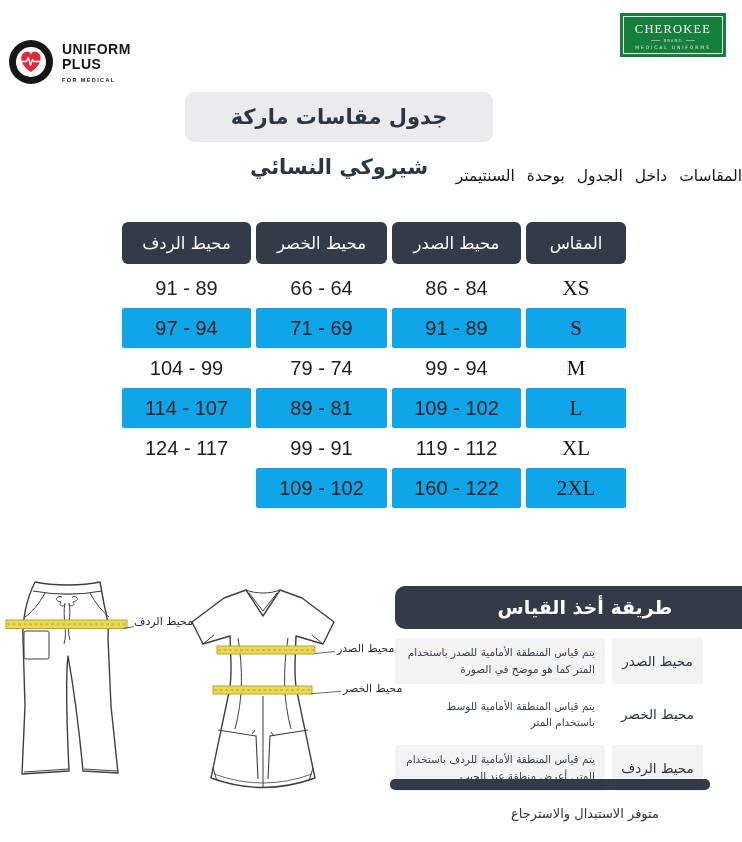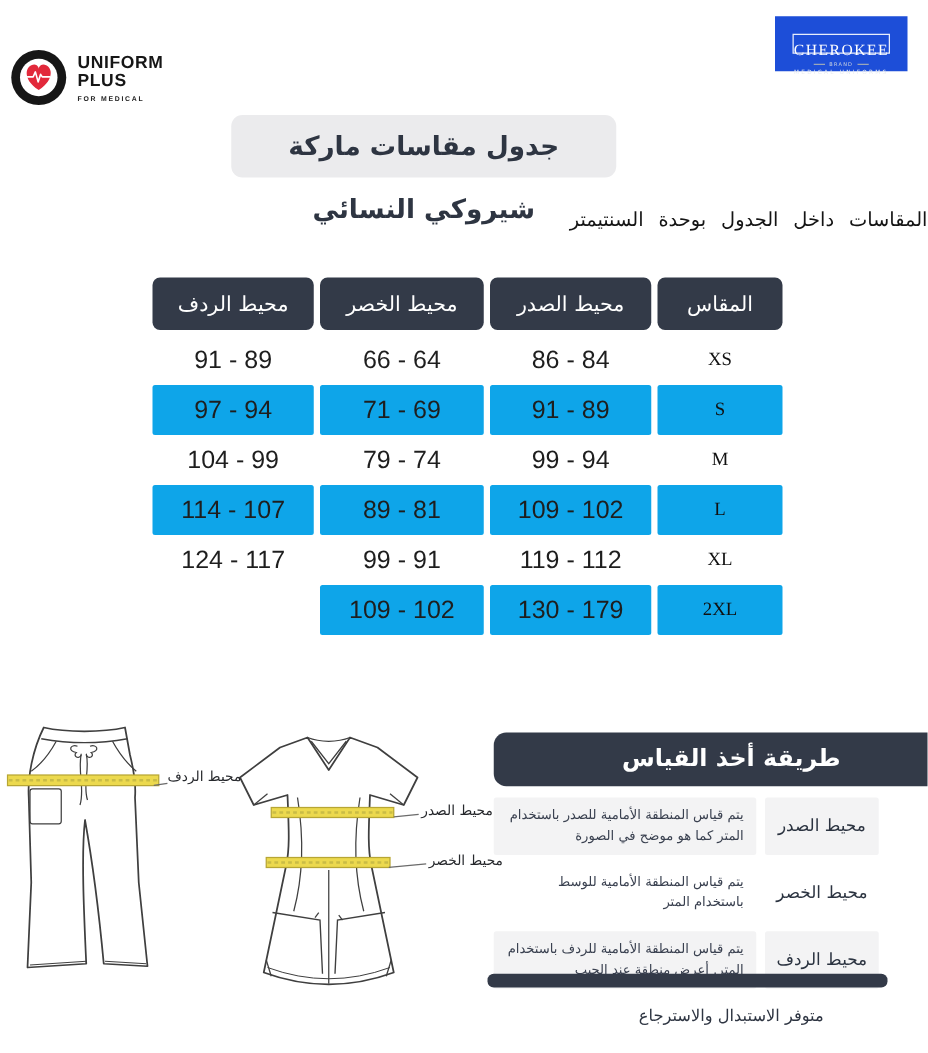--- a/index.html
+++ b/index.html
@@ -9,21 +9,21 @@
 
   
   .up-logo { position:absolute; left:8px; top:11px; display:flex; align-items:flex-start; gap:8px;margin-top:28px; }
   .up-heart { width:46px; height:46px; }
   .up-text { padding-top:3px; }
   .up-line { font-size:14px; font-weight:bold; letter-spacing:.5px; color:#161616; line-height:1.08;
              font-family:"Liberation Sans", sans-serif; }
   .up-tag { font-size:5.5px; font-weight:bold; letter-spacing:1.4px; color:#1c1c1c; margin-top:5px;
             font-family:"Liberation Sans", sans-serif; }
 
-  .ck-logo { position:absolute; left:620px; top:13px; width:106px; height:44px; background:#1d4ed8; padding:14px; }
+  .ck-logo { position:absolute; left:620px; top:13px; width:106px; height:44px; background:#15803d; padding:3px; }
   .ck-inner { width:100%; height:100%; border:1px solid rgba(255,255,255,.9); text-align:center; color:#fff; }
   .ck-name { font-family:"Liberation Serif", serif; font-size:12.5px; letter-spacing:1.2px; margin-top:5px; }
   .ck-brand { display:flex; align-items:center; justify-content:center; gap:3px;
               font-size:4px; letter-spacing:1px; color:#ccd4e0; margin-top:1px; }
   .ck-brand::before, .ck-brand::after { content:""; width:9px; height:1px; background:#9aa6b8; }
   .ck-sub { font-size:4.6px; letter-spacing:1.8px; color:#e8ecf2; margin-top:2px; }
 
   
   .title-bar { position:absolute; left:185px; top:92px; width:308px; height:50px; background:#ebebed;
                border-radius:9px; color:#2e3542; font-weight:bold; font-size:21px; text-align:center;
@@ -38,21 +38,21 @@
            display:flex; align-items:center; justify-content:center; }
   .tbody { margin-top:4px; }
   .trow { display:flex; gap:5px; height:40px; }
   .tcell { display:flex; align-items:center; justify-content:center; font-size:20px; color:#1e1e1e;
            font-family:"Liberation Sans", sans-serif; border-radius:2px; }
   .trow.alt .tcell { background:#0ea5e9; }
   .col-size  { width:100px; }
   .col-chest { width:129px; }
   .col-waist { width:131px; }
   .col-hip   { width:129px; }
-  .tcell.col-size { font-family:"Liberation Serif", serif; font-size:15px; color:#111; }
+  .tcell.col-size { font-family:"Liberation Serif", serif; font-size:21px; color:#111; }
 
   
   .pants { position:absolute; left:5px; top:576px; width:125px; height:228px; }
   .scrub-top { position:absolute; left:186px; top:584px; width:154px; height:212px; }
   .dg-label { position:absolute; font-size:11px; color:#26282c; white-space:nowrap; }
   .dg-line { position:absolute; height:1px; background:#6b6b6b; }
   .dg-line-hip   { left:123px; top:627px; width:11px; transform:rotate(-8deg); }
   .dg-line-chest { left:315px; top:652px; width:20px; transform:rotate(-6deg); }
   .dg-line-waist { left:311px; top:692px; width:30px; transform:rotate(-5deg); }
   .dg-hip   { left:134px; top:615px; }
@@ -142,21 +142,21 @@
           <div class="tcell col-hip">107 - 114</div>
         </div>
         <div class="trow">
           <div class="tcell col-size">XL</div>
           <div class="tcell col-chest">112 - 119</div>
           <div class="tcell col-waist">91 - 99</div>
           <div class="tcell col-hip">117 - 124</div>
         </div>
         <div class="trow alt">
           <div class="tcell col-size">2XL</div>
-          <div class="tcell col-chest">179 - 130</div>
+          <div class="tcell col-chest">122 - 160</div>
           <div class="tcell col-waist">102 - 109</div>
         </div>
       </div>
   </div>
 
   <svg class="pants" viewBox="0 0 125 228">
     <path d="M30,6 C48,10 77,10 95,6 L99,28 C102,40 104,50 103,62 L106,130 L113,197 L78,195
              C74,152 68,108 63,80 C60,106 62,152 64,195 L17,198 L20,130 L18,62
              C17,46 21,24 30,6 Z" fill="#ffffff" stroke="#3f3f3f" stroke-width="1.4" stroke-linejoin="round"></path>
     <path d="M28,15 C50,19 75,19 97,15" fill="none" stroke="#3f3f3f" stroke-width="1.1"></path>

